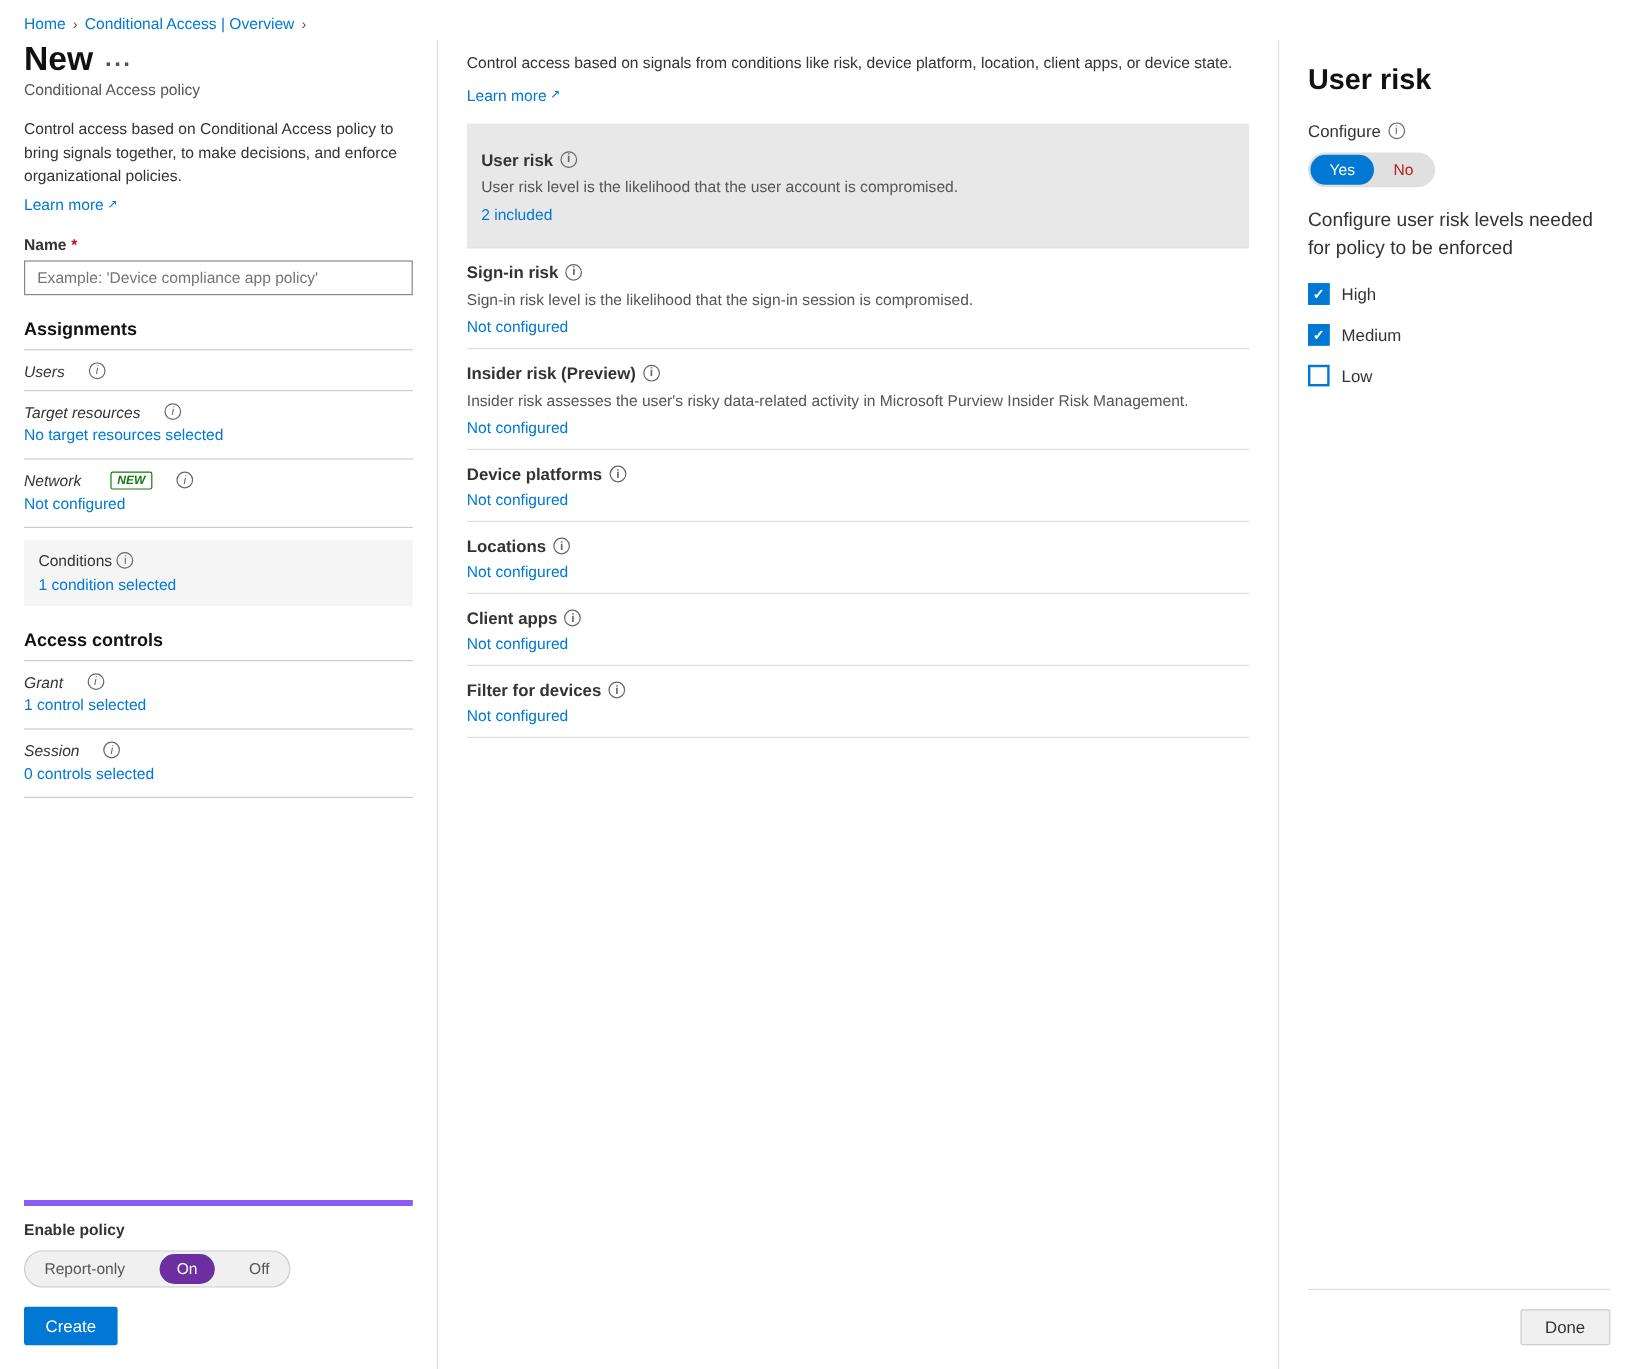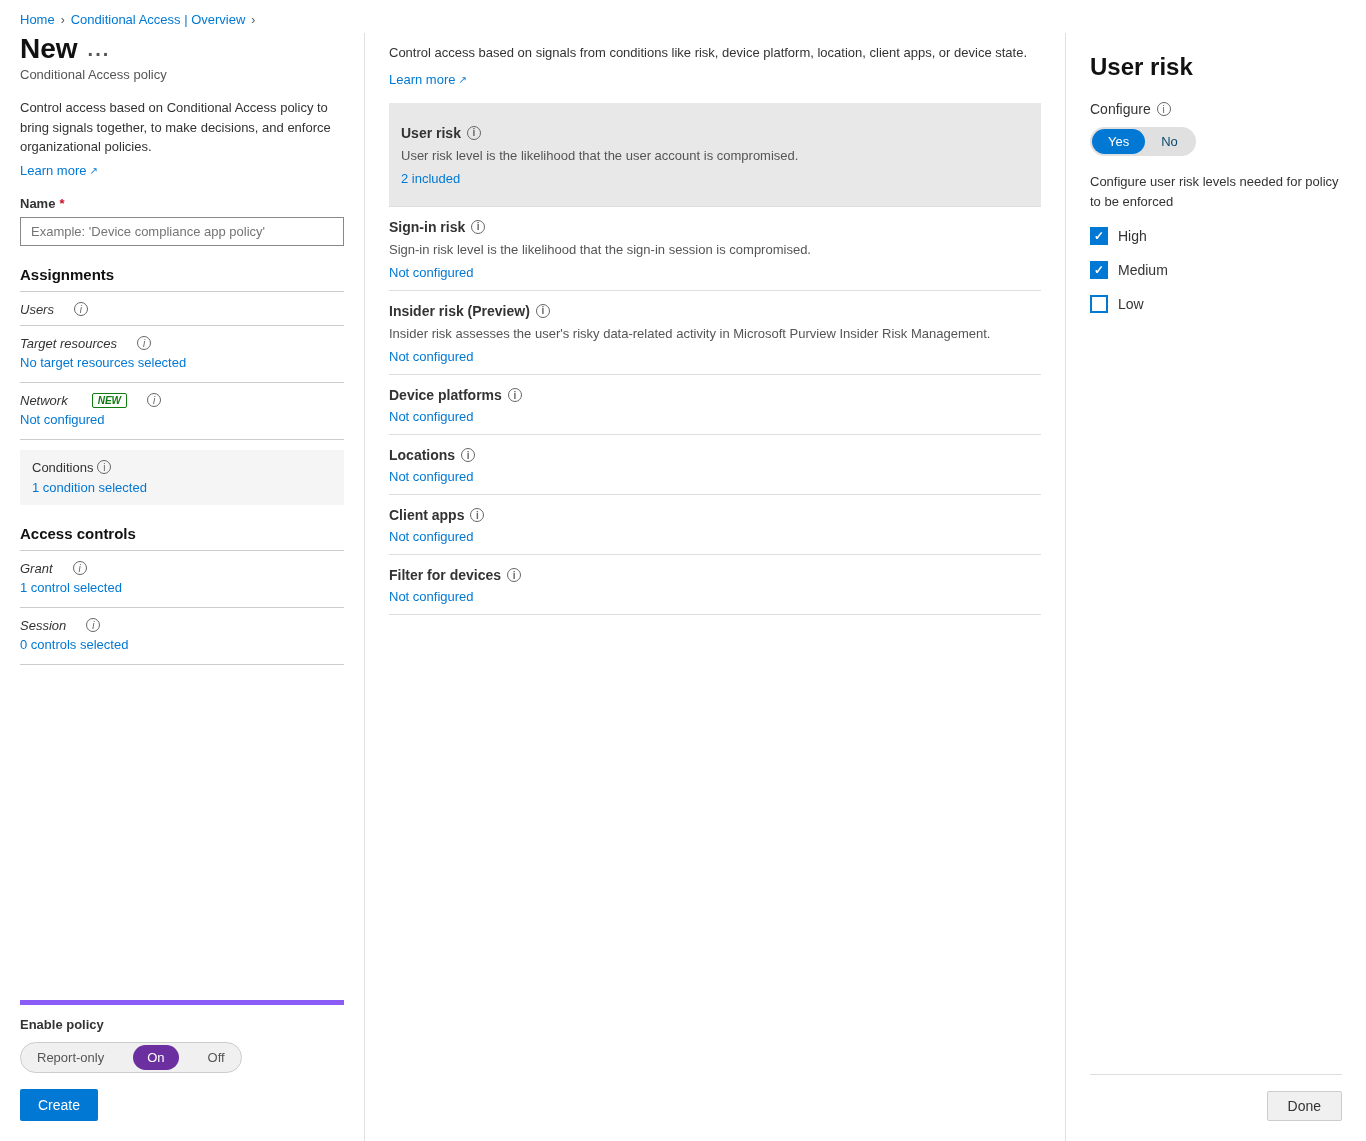--- a/index.html
+++ b/index.html
@@ -69,23 +69,23 @@
 
     
     .right-panel { width: 300px; padding: 20px 24px; display: flex; flex-direction: column; }
 
     .right-title { font-size: 24px; font-weight: 600; color: #111; margin-bottom: 20px; }
 
     .configure-label { font-size: 14px; font-weight: 500; color: #333; display: flex; align-items: center; gap: 6px; margin-bottom: 10px; }
 
     .yes-no-toggle { display: flex; align-items: center; background: #e0e0e0; border-radius: 20px; padding: 2px; width: fit-content; margin-bottom: 16px; }
     .yes-btn { padding: 5px 16px; border-radius: 18px; font-size: 13px; cursor: pointer; border: none; background: #0078d4; color: #fff; font-weight: 500; }
-    .no-btn { padding: 5px 16px; border-radius: 18px; font-size: 13px; cursor: pointer; border: none; background: transparent; color: #0c4a6e; }
-
-    .configure-desc { font-size: 13px; color: #333; line-height: 1.5; margin-bottom: 16px; }
+    .no-btn { padding: 5px 16px; border-radius: 18px; font-size: 13px; cursor: pointer; border: none; background: transparent; color: #b91c1c; }
+
+    .configure-desc { font-size: 16px; color: #333; line-height: 1.5; margin-bottom: 16px; }
 
     .checkbox-row { display: flex; align-items: center; gap: 10px; margin-bottom: 16px; }
     .checkbox-custom { width: 18px; height: 18px; border: 2px solid #0078d4; background: #0078d4; display: flex; align-items: center; justify-content: center; cursor: pointer; flex-shrink: 0; }
     .checkbox-custom.unchecked { background: #fff; }
     .checkbox-check { color: #fff; font-size: 12px; font-weight: 700; }
     .checkbox-label { font-size: 14px; color: #333; }
 
     .done-btn-area { margin-top: auto; padding-top: 16px; border-top: 1px solid #ddd; display: flex; justify-content: flex-end; }
     .done-btn { background: #f0f0f0; color: #333; border: 1px solid #ccc; padding: 6px 20px; font-size: 14px; cursor: pointer; border-radius: 2px; }
 

